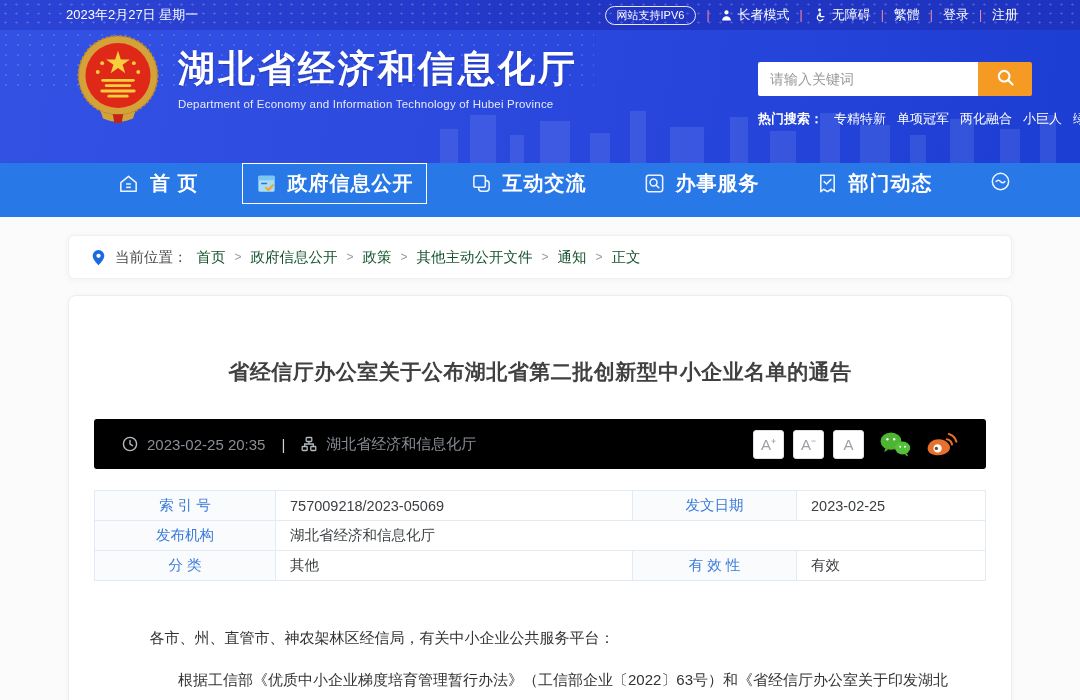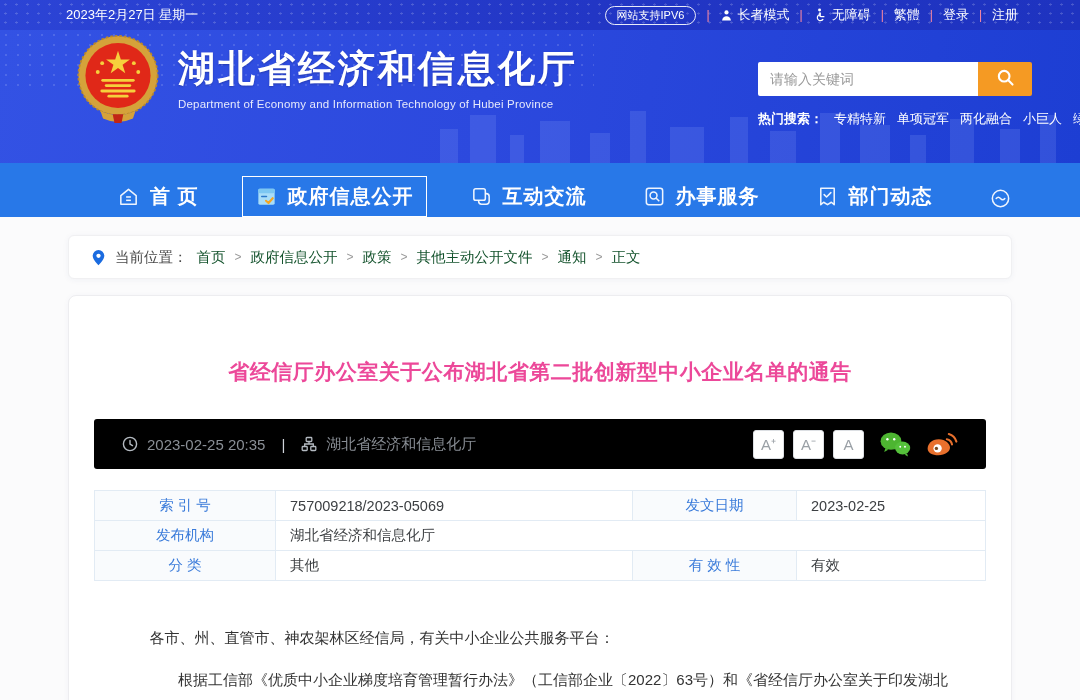--- a/index.html
+++ b/index.html
@@ -55,40 +55,40 @@
     font-size:14px; color:#333; border-radius:2px 0 0 2px; }
   .search-input::placeholder{ color:#999; }
   .search-btn{ width:54px; border:none; background:#f59a23; cursor:pointer;
     display:flex; align-items:center; justify-content:center; border-radius:0 2px 2px 0; }
   .hot-row{ margin-top:14px; display:flex; align-items:center; gap:11px;
     color:#fff; font-size:13px; white-space:nowrap; }
   .hot-label{ font-weight:bold; }
   .hot-link{ color:#fff; text-decoration:none; cursor:pointer; }
 
   
-  .nav{ height:54px; background:#2878e8; display:flex; align-items:flex-end;
+  .nav{ height:54px; background:#2878e8; display:flex; align-items:flex-start;
     padding-left:104px; gap:30px; }
   .nav-item{ display:flex; align-items:center; gap:10px; color:#fff; font-size:20px;
     font-weight:600; letter-spacing:1px; cursor:pointer; text-decoration:none;
     padding:6px 12px; border:1px solid transparent; }
   .nav-item.active{ border-color:#fff; }
   .nav-item svg{ display:block; }
 
   
   .crumb-card{ width:944px; margin:18px auto 0; height:44px; background:#fff;
     border:1px solid #f0f0f2; border-radius:6px; box-shadow:0 1px 6px rgba(40,60,120,.05);
     display:flex; align-items:center; padding:0 22px; font-size:14.5px; color:#4a4a4a; gap:9px; }
   .crumb-link{ color:#14532d; text-decoration:none; cursor:pointer; }
   .crumb-sep{ color:#9a9a9a; font-size:12px; }
 
   
   .article-card{ width:944px; margin:16px auto 0; background:#fff;
     border:1px solid #ededf0; border-radius:8px; box-shadow:0 1px 6px rgba(40,60,120,.04);
     height:440px; padding:0 25px; }
-  .article-title{ margin-top:62px; text-align:center; color:#ec4899;
+  .article-title{ margin-top:62px; text-align:center; color:#404040;
     font-size:21px; font-weight:bold; letter-spacing:.5px; }
   .meta-bar{ margin-top:33px; height:50px; background:#000000; border-radius:3px;
     display:flex; align-items:center; padding:0 28px; color:#8a8f96; font-size:15px; }
   .meta-left{ display:flex; align-items:center; gap:9px; }
   .meta-sep{ color:#cfd4da; margin:0 16px; font-size:15px; }
   .meta-right{ margin-left:auto; display:flex; align-items:center; gap:9px; }
   .font-btn{ width:31px; height:29px; background:#fff; border:1px solid #dcdfe3; border-radius:3px;
     color:#9aa0a6; font-size:15px; cursor:pointer; display:flex; align-items:center; justify-content:center;
     font-family:"Liberation Sans", sans-serif; }
   .share-icon{ margin-left:6px; cursor:pointer; display:flex; }

